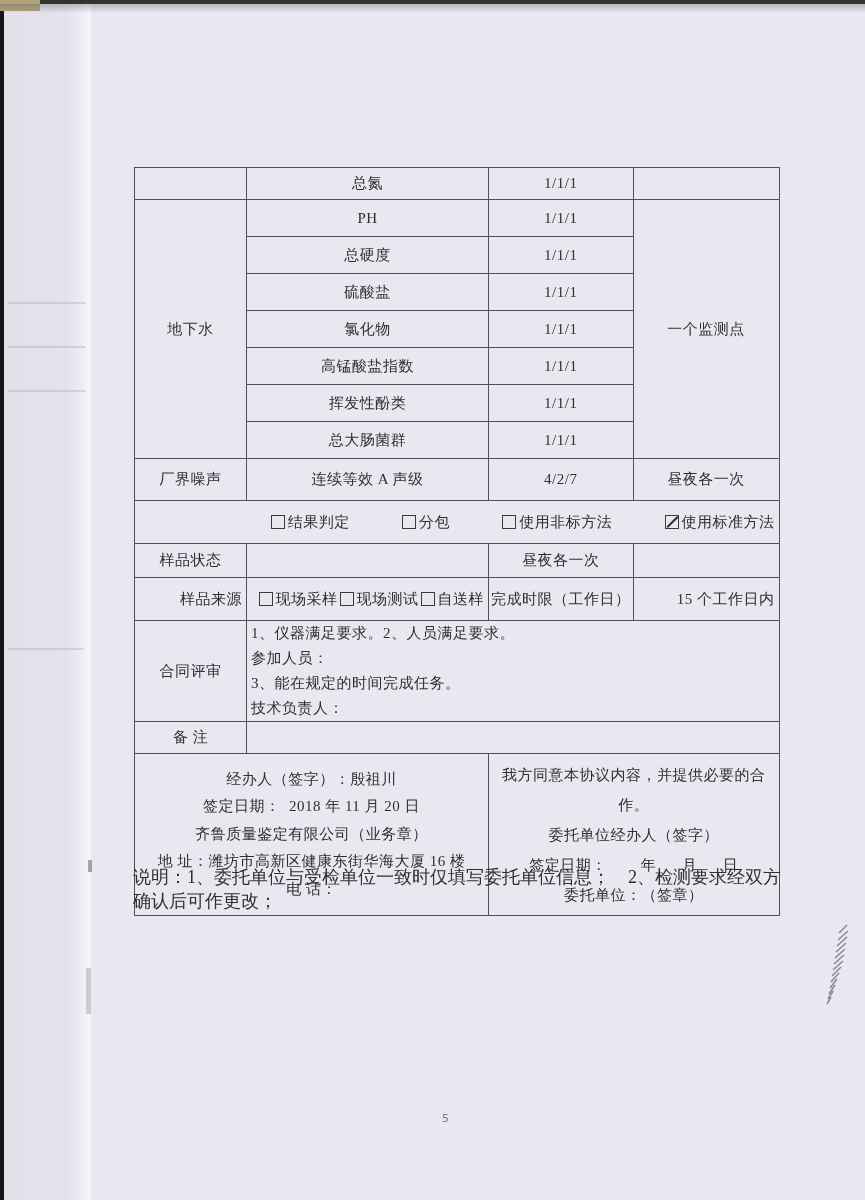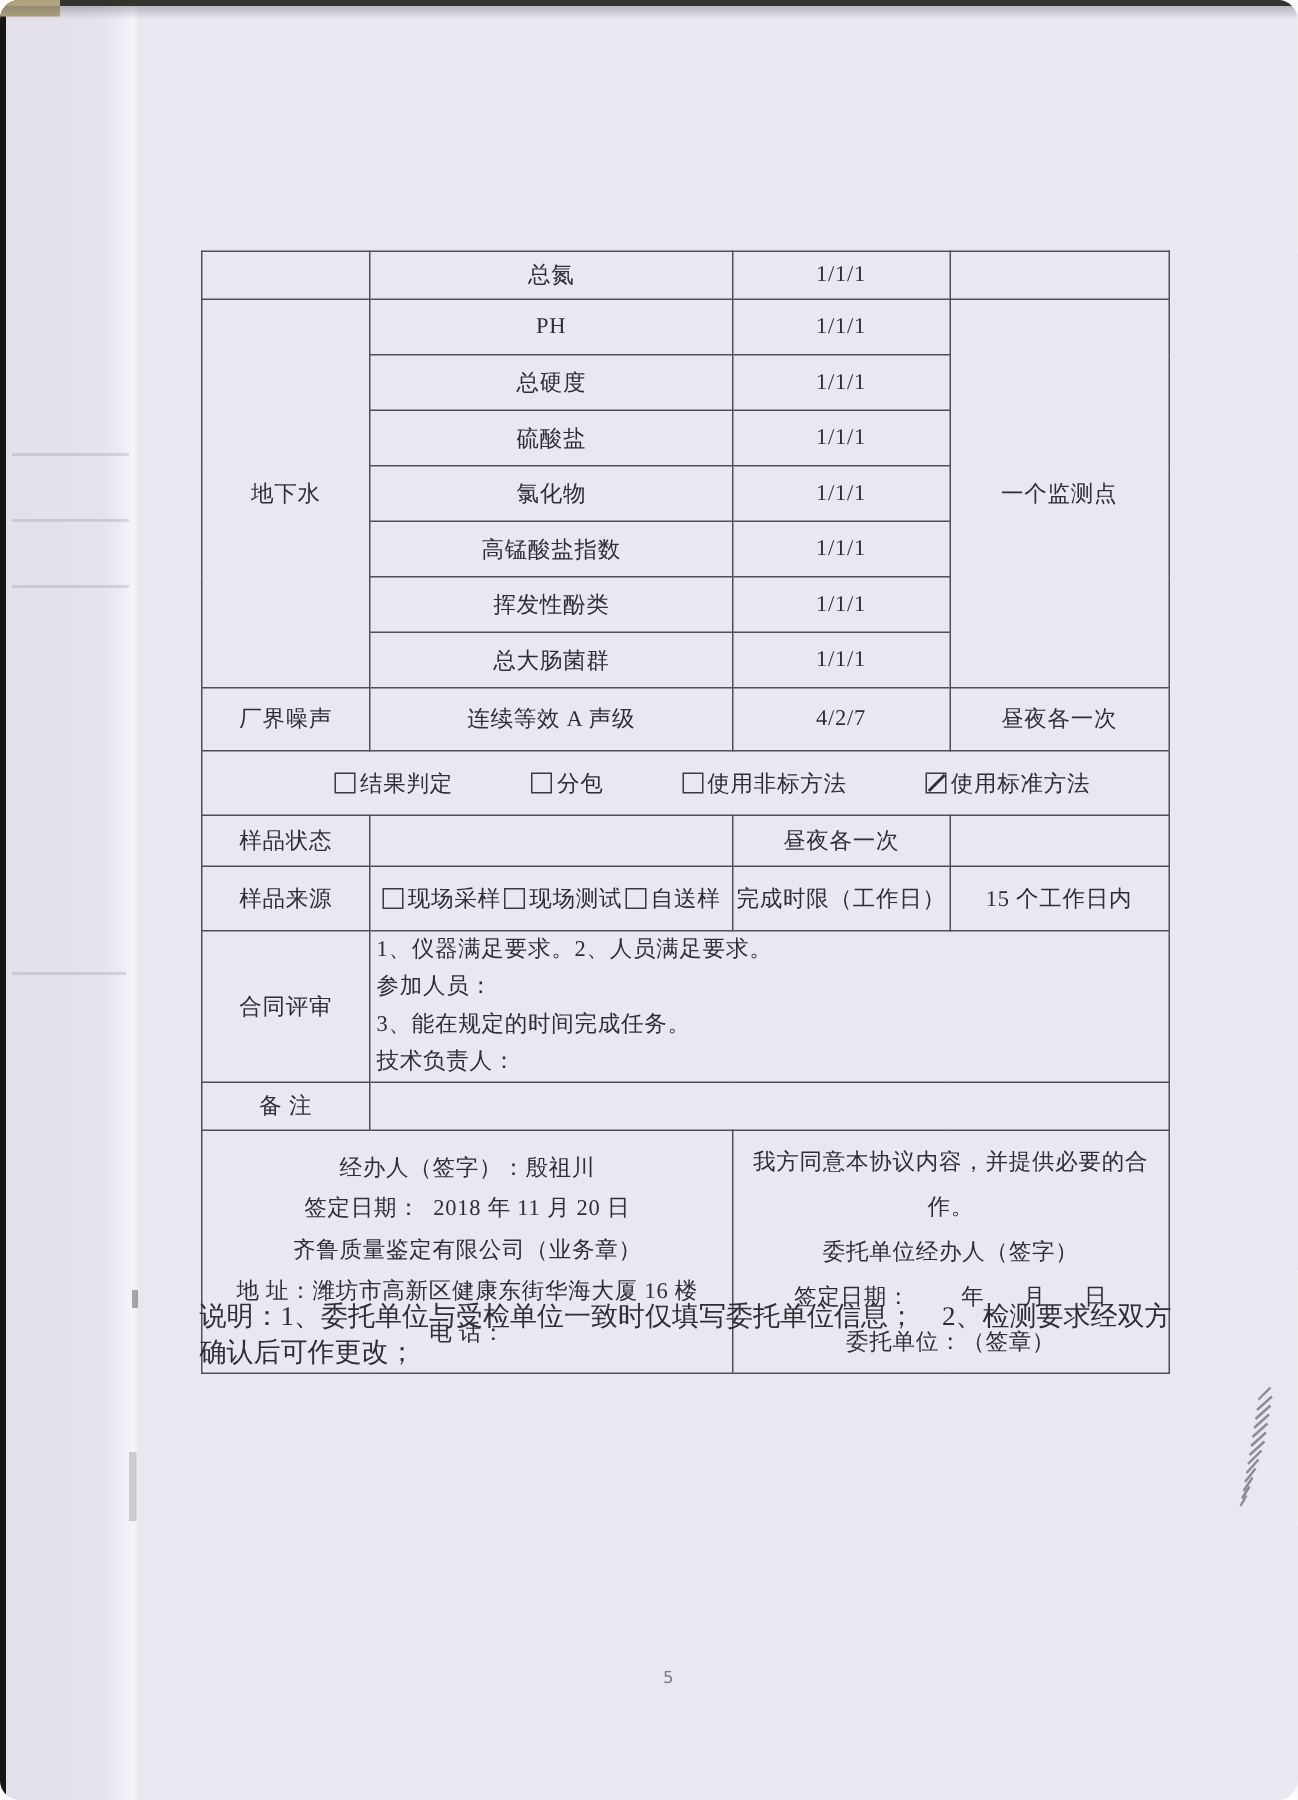--- a/index.html
+++ b/index.html
@@ -1,21 +1,20 @@
 <!DOCTYPE html>
 <html><head>
 <meta charset="utf-8">
 <style>
   html,body{margin:0;padding:0;}
   .screen{
     position:relative; width:865px; height:1200px; overflow:hidden;
     background:#ebe7f1;
     font-family:"Liberation Serif","DejaVu Serif",serif;
     color:#2e2e33;
-    border-radius:13px;
   }
   
   .left-black-edge{position:absolute;left:0;top:0;width:4px;height:1200px;background:#161616;}
   .left-strip{
     position:absolute;left:4px;top:4px;width:88px;height:1196px;
     background:linear-gradient(90deg,#e4e0ea 0%,#e6e2ec 72%,#eeeaf3 86%,#f7f5fa 97%,#ece8f2 100%);
   }
   .top-band{position:absolute;left:0;top:0;width:865px;height:4px;background:#34332d;}
   .top-band-shadow{position:absolute;left:0;top:4px;width:865px;height:9px;
     background:linear-gradient(180deg,rgba(90,88,96,.35),rgba(90,88,96,0));}
@@ -35,21 +34,21 @@
   }
   table.form td{
     border:1.5px solid #524e58;
     vertical-align:middle;padding:0 4px;
     overflow:hidden;white-space:nowrap;
   }
   td.c{text-align:center;}
   tr.h32>td{height:31px;}
   tr.h37>td{height:36px;}
   tr.h42>td{height:41px;}
-  tr.h43>td{height:42px;}
+  tr.h43>td{height:42px;text-align:right;}
   tr.h34>td{height:33px;}
   tr.h58>td{height:57px;}
   tr.h163>td{height:161px;text-align:center;}
   .pre{white-space:pre-wrap;}
   
   .cb{
     display:inline-block;width:12px;height:12px;border:1.6px solid #3a3a40;
     vertical-align:-2px;margin-right:3px;position:relative;background:transparent;
   }
   .cb.checked::after{

